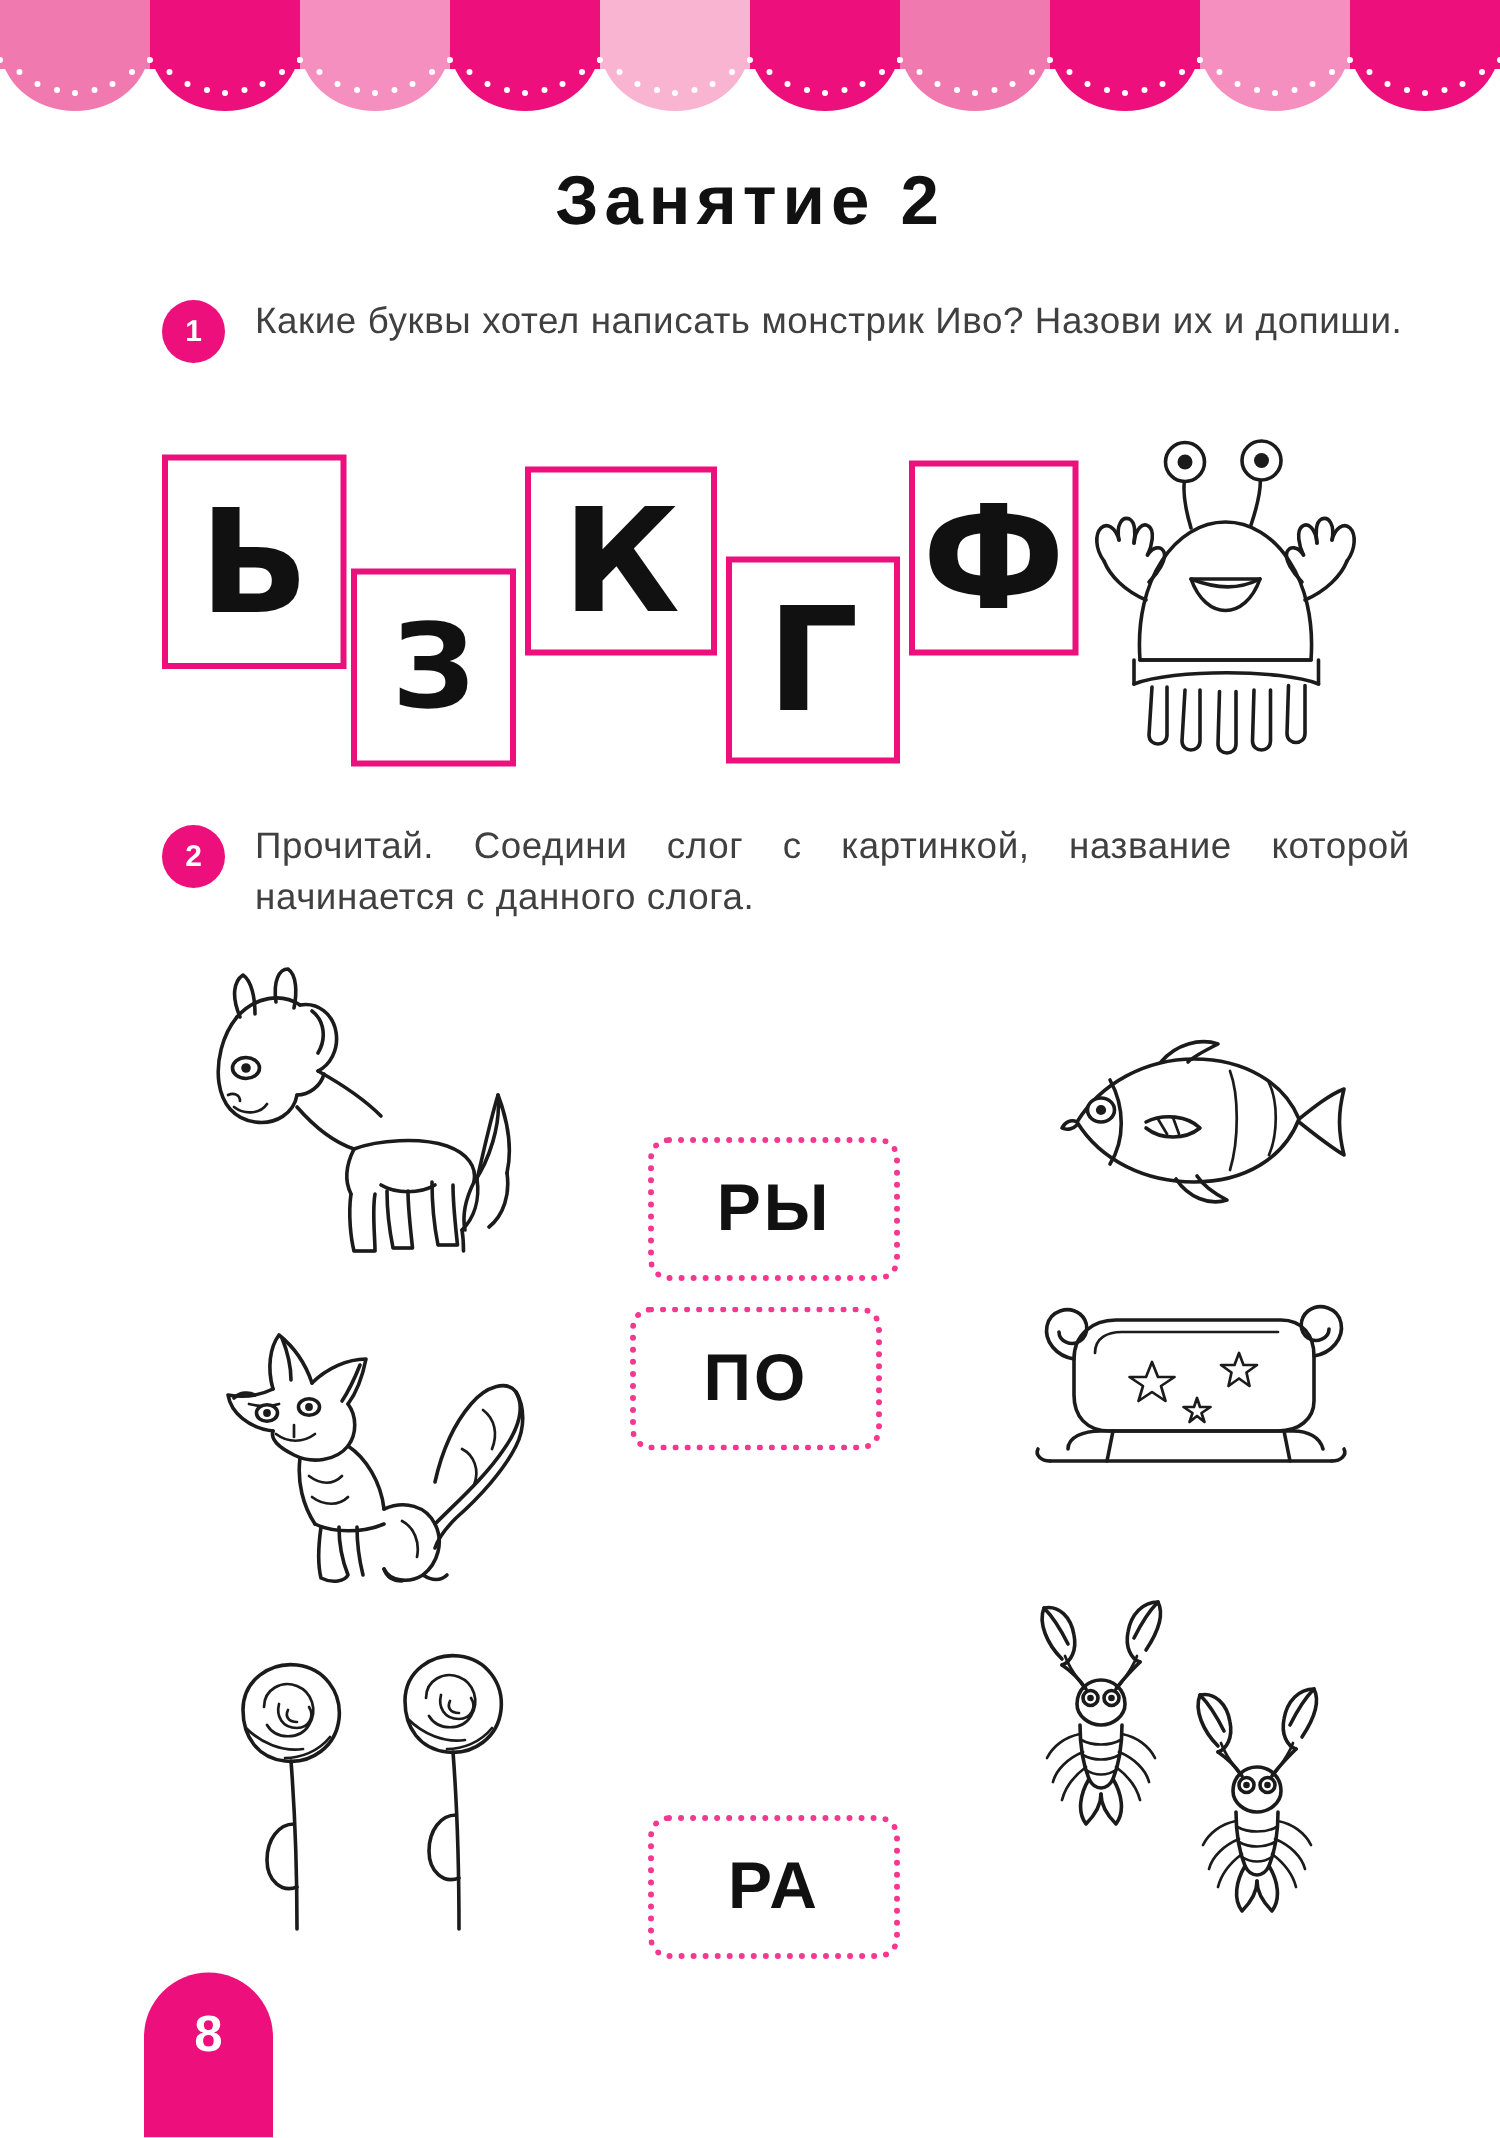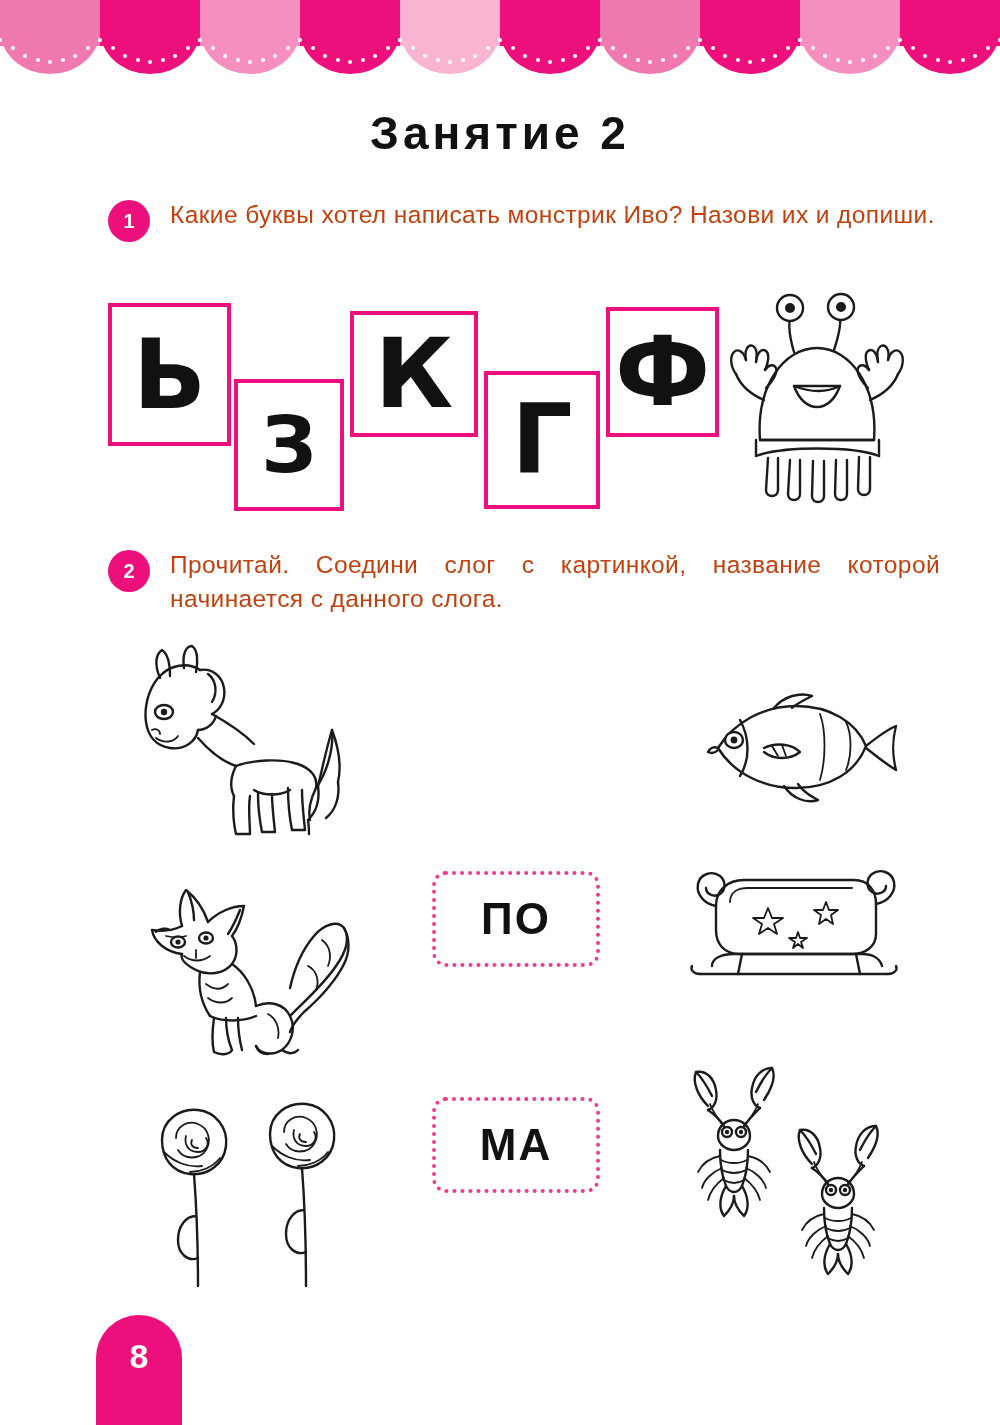--- a/index.html
+++ b/index.html
@@ -49,21 +49,21 @@
   .task { position:absolute; }
   .task-num {
     position:absolute; left:0; top:0;
     width:42px; height:42px; border-radius:50%;
     background:#ec0f7c; color:#fff;
     font-size:20px; font-weight:bold;
     display:flex; align-items:center; justify-content:center;
   }
   .task-text {
     position:absolute; left:62px; top:-2px; width:770px;
-    font-size:24.5px; line-height:1.38; color:#c2410c;
+    font-size:24.5px; line-height:1.38; color:#404040;
     letter-spacing:0.4px;
     text-align:justify;
   }
   
   .letters { position:absolute; left:0; top:0; }
   .lbox {
     position:absolute;
     border:4px solid #ec0f7c;
     background:#fff;
     display:flex; align-items:center; justify-content:center;
@@ -326,25 +326,28 @@
       <path class="ln" d="M156 72 C155 62 150 58 146 61 C142 64 144 74 147 80"></path>
       <path class="ln" d="M147 80 C143 74 138 74 136 78 C134 83 140 92 146 98"></path>
     </svg>
   </div>
 
   <div class="task" style="left:108px; top:550px; width:820px;">
     <div class="task-num">2</div>
     <div class="task-text">Прочитай. Соедини слог с картинкой, название которой начинается с данного слога.</div>
   </div>
 
-  <div class="pill" style="left:432px; top:871px;">
+  <div class="pill" style="left:432px; top:758px;">
+    <span>РЫ</span>
+  </div>
+  <div class="pill" style="left:420px; top:871px;">
     <span>ПО</span>
   </div>
-  <div class="pill" style="left:432px; top:1097px;">
-    <span>МА</span>
+  <div class="pill" style="left:432px; top:1210px;">
+    <span>РА</span>
   </div>
 
   <div class="art" style="left:112px; top:638px;">
     <svg width="250" height="215" viewBox="0 0 250 215">
 
       <path class="ln" d="M46 40 C36 52 32 70 34 84 C36 98 44 108 58 110 C72 112 84 104 86 92"></path>
       <path class="ln" d="M46 40 C58 26 76 24 88 32"></path>
 
       <path class="ln" d="M48 40 C42 26 44 16 50 12 C56 16 58 28 58 38"></path>
       <path class="ln" d="M72 30 C70 16 74 8 80 8 C86 12 86 24 84 34"></path>

